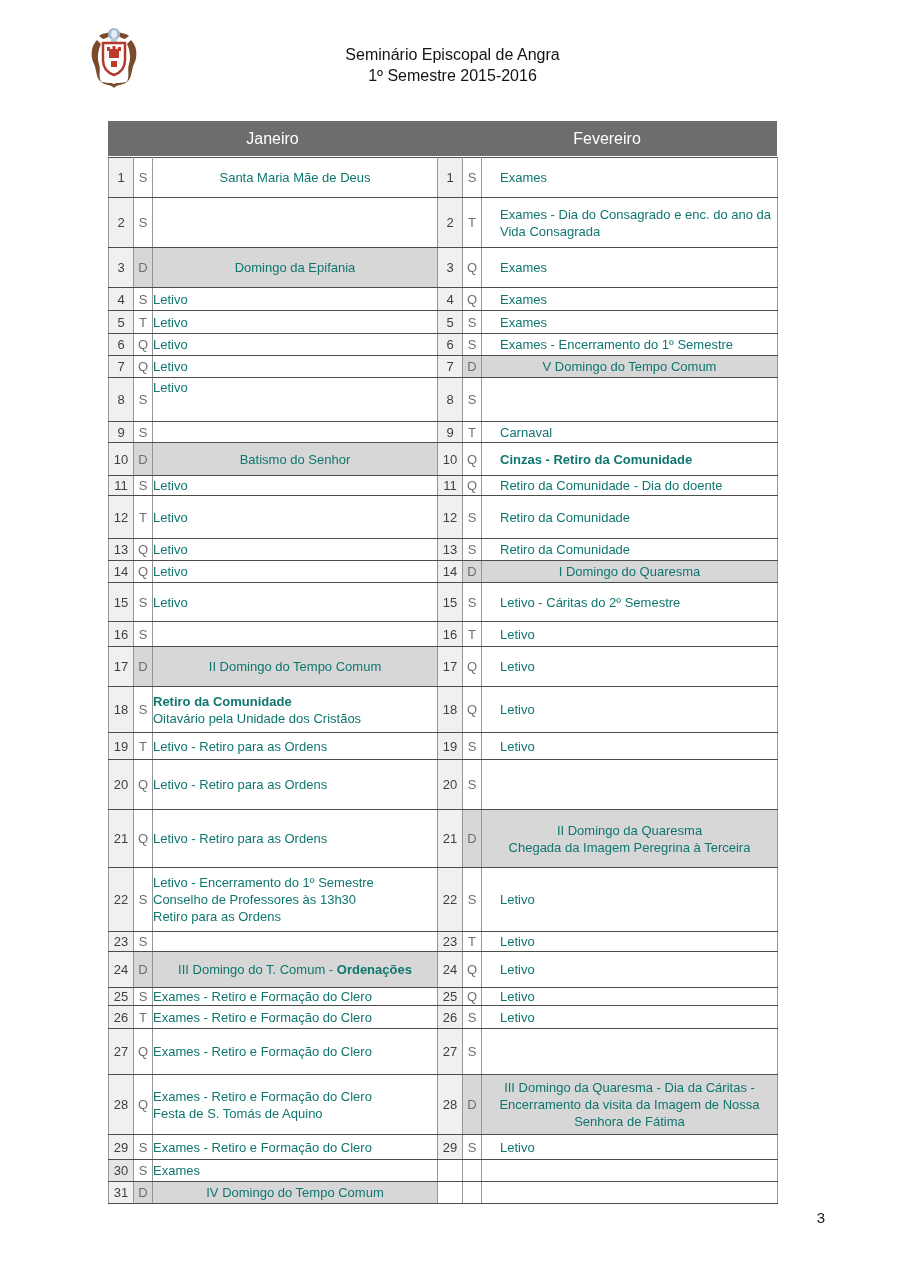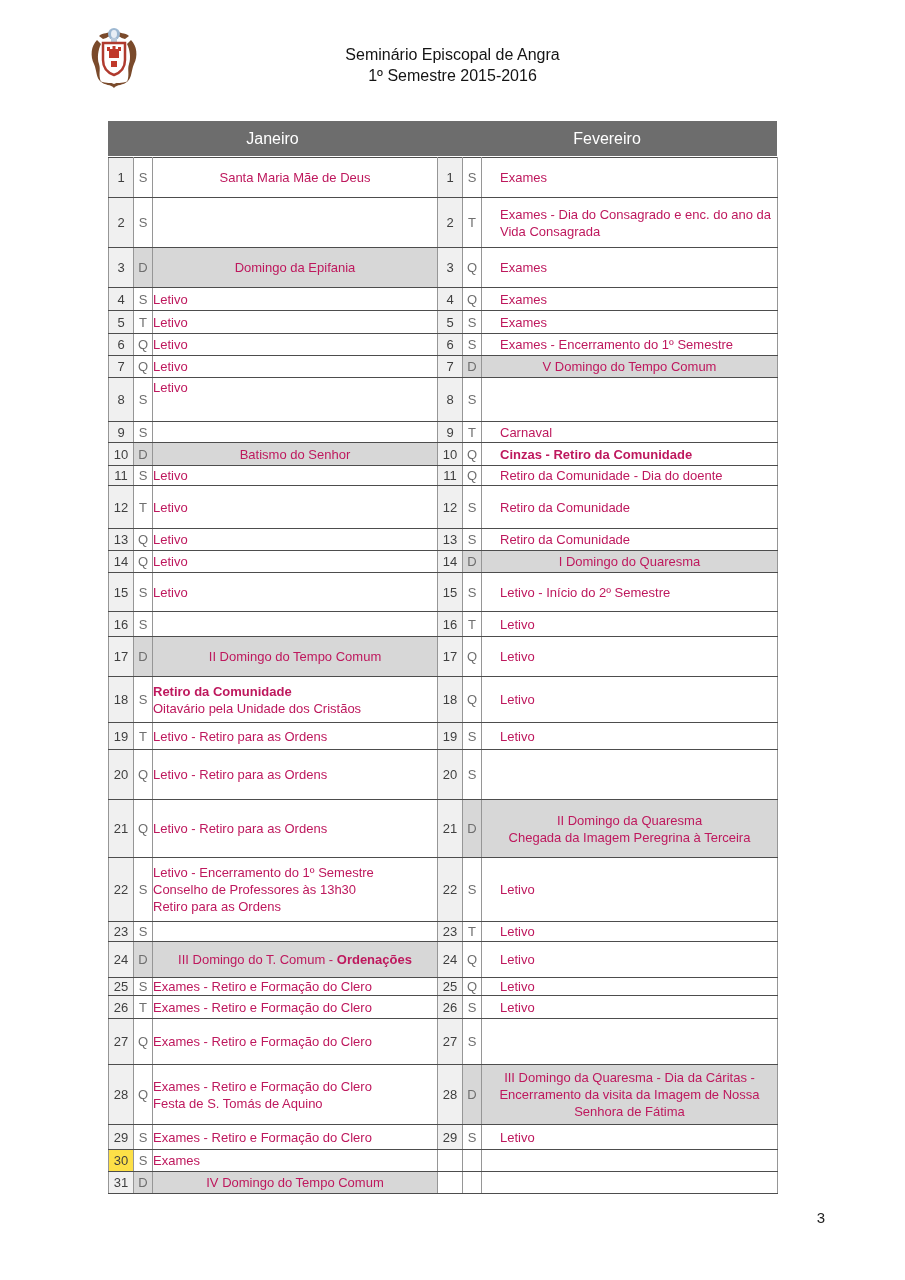--- a/index.html
+++ b/index.html
@@ -18,21 +18,21 @@
   .month-bar .half.feb{width:340px;justify-content:center;}
 
   table.cal{position:absolute;left:108px;top:157px;border-collapse:collapse;
     table-layout:fixed;}
   table.cal td{
     border-left:1px solid #969696;border-right:1px solid #969696;
     border-top:1px solid #4d4d4d;border-bottom:1px solid #4d4d4d;
     font-size:13px;padding:0;vertical-align:middle;overflow:hidden;}
   td.num{text-align:center;color:#3f3f3f;}
   td.wk{text-align:center;color:#6f6f6f;}
-  td.ev{padding:2px 8px 2px 9px;line-height:17px;color:#be185d;}
+  td.ev{padding:2px 8px 2px 9px;line-height:17px;color:#0f766e;}
   td.ev.feb-ev{padding-left:18px;}
   td.ev.center{text-align:center;padding:2px 4px;}
   td.ev.vtop{vertical-align:top;padding-top:1px;}
   td.mdiv{border-left:2px solid #4d4d4d;}
   .b{font-weight:bold;}
   td.void{border:none;background:#ffffff;}
 
   .page-number{position:absolute;left:806px;top:1209px;width:30px;
     text-align:center;font-size:15px;color:#222;}
 </style>
@@ -187,21 +187,21 @@
         <td class="wk">S</td>
         <td class="ev">
           <div><span></span></div>
         </td>
         <td class="num mdiv" style="background: rgb(240, 240, 240);">9</td>
         <td class="wk">T</td>
         <td class="ev feb-ev">
           <div><span>Carnaval</span></div>
         </td>
       </tr>
-      <tr style="height: 23px;">
+      <tr style="height: 33px;">
         <td class="num" style="background: rgb(240, 240, 240);">10</td>
         <td class="wk" style="background: rgb(215, 215, 215);">D</td>
         <td class="ev center" style="background: rgb(215, 215, 215);">
           <div><span>Batismo do Senhor</span></div>
         </td>
         <td class="num mdiv" style="background: rgb(240, 240, 240);">10</td>
         <td class="wk">Q</td>
         <td class="ev feb-ev">
           <div><span class="b">Cinzas - Retiro da Comunidade</span></div>
         </td>
@@ -256,21 +256,21 @@
       </tr>
       <tr style="height: 39px;">
         <td class="num" style="background: rgb(240, 240, 240);">15</td>
         <td class="wk">S</td>
         <td class="ev">
           <div><span>Letivo</span></div>
         </td>
         <td class="num mdiv" style="background: rgb(240, 240, 240);">15</td>
         <td class="wk">S</td>
         <td class="ev feb-ev">
-          <div><span>Letivo - Início do 2º Semestre</span></div>
+          <div><span>Letivo - Cáritas do 2º Semestre</span></div>
         </td>
       </tr>
       <tr style="height: 25px;">
         <td class="num" style="background: rgb(240, 240, 240);">16</td>
         <td class="wk">S</td>
         <td class="ev">
           <div><span></span></div>
         </td>
         <td class="num mdiv" style="background: rgb(240, 240, 240);">16</td>
         <td class="wk">T</td>
@@ -433,21 +433,21 @@
         <td class="ev">
           <div><span>Exames - Retiro e Formação do Clero</span></div>
         </td>
         <td class="num mdiv" style="background: rgb(240, 240, 240);">29</td>
         <td class="wk">S</td>
         <td class="ev feb-ev">
           <div><span>Letivo</span></div>
         </td>
       </tr>
       <tr style="height: 22px;">
-        <td class="num" style="background: #fde047;">30</td>
+        <td class="num" style="background: #e5e5e5;">30</td>
         <td class="wk">S</td>
         <td class="ev">
           <div><span>Exames</span></div>
         </td>
         <td class="void"></td>
         <td class="void"></td>
         <td class="void"></td>
       </tr>
       <tr style="height: 20px;">
         <td class="num" style="background: rgb(240, 240, 240);">31</td>

